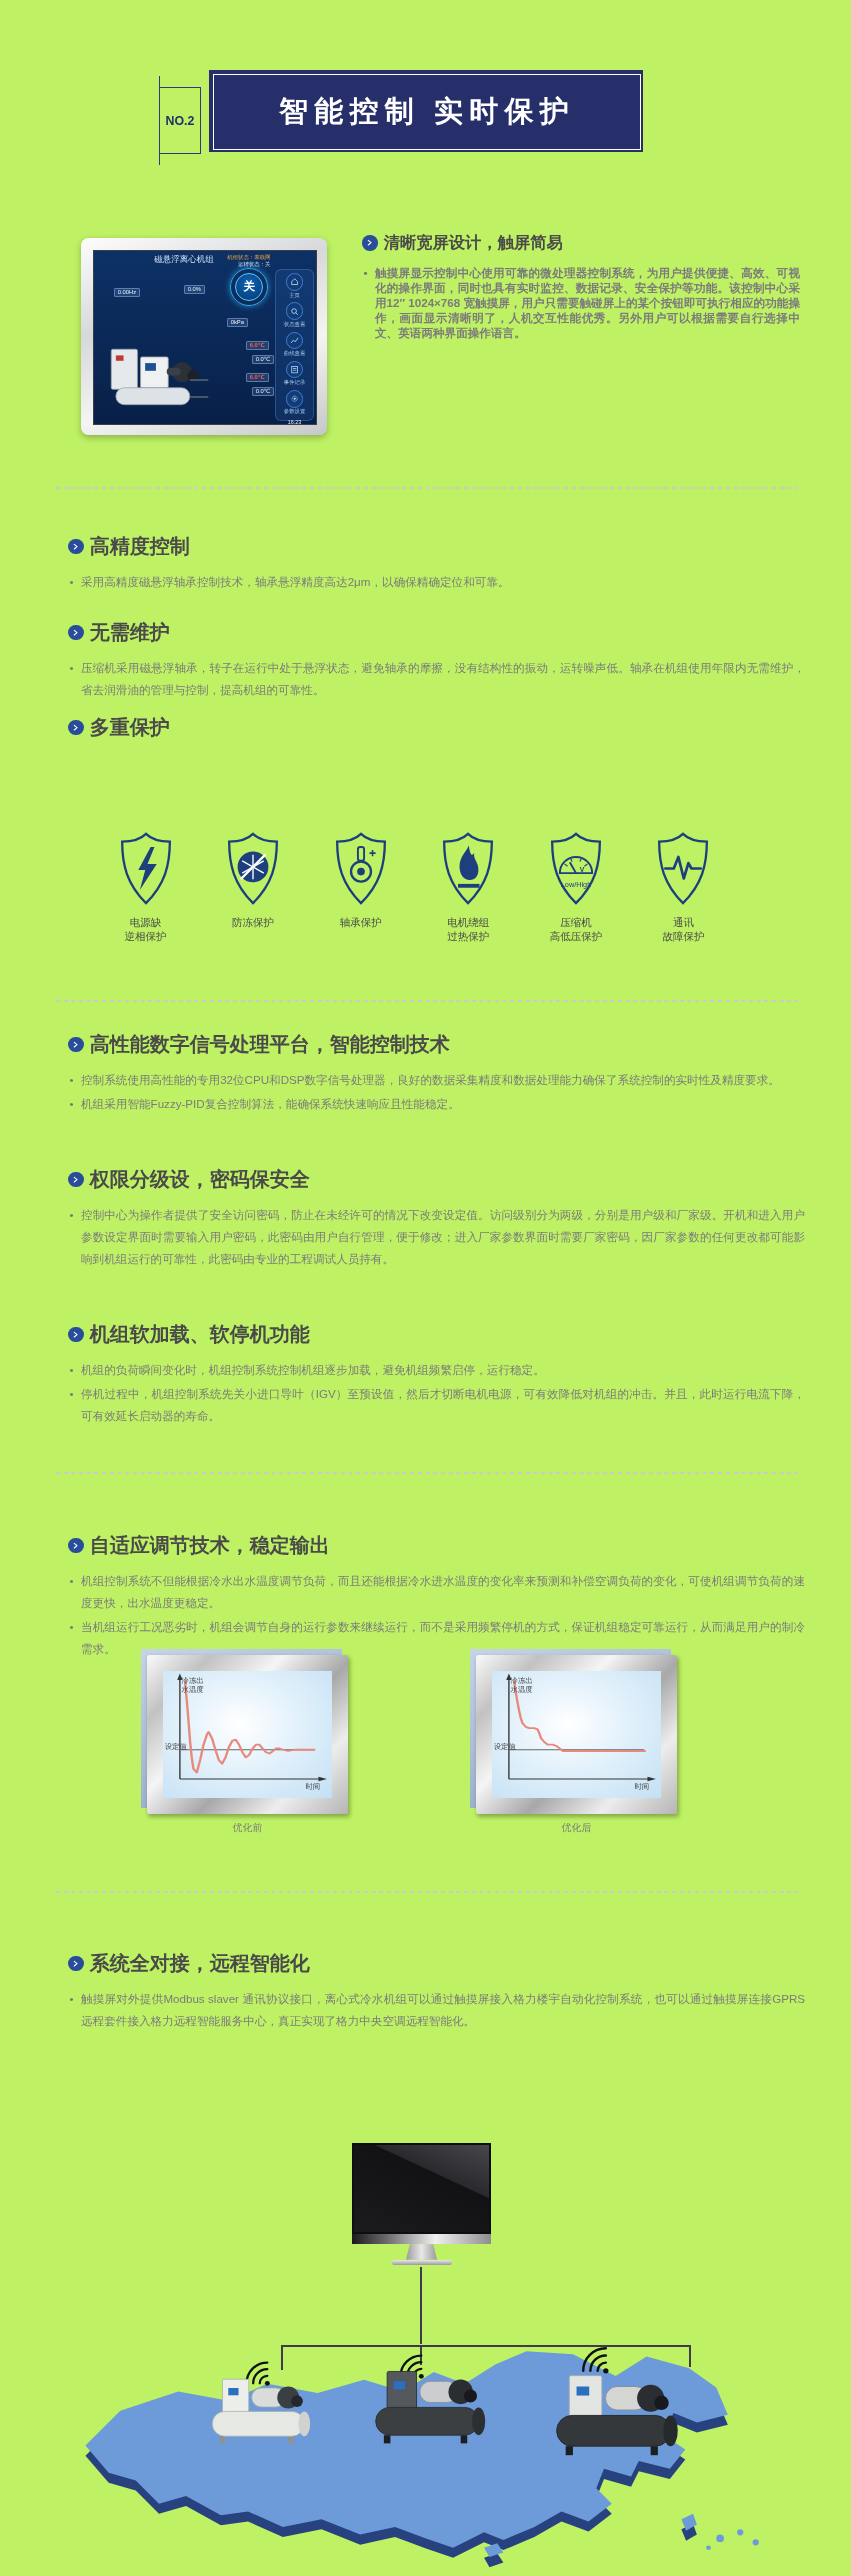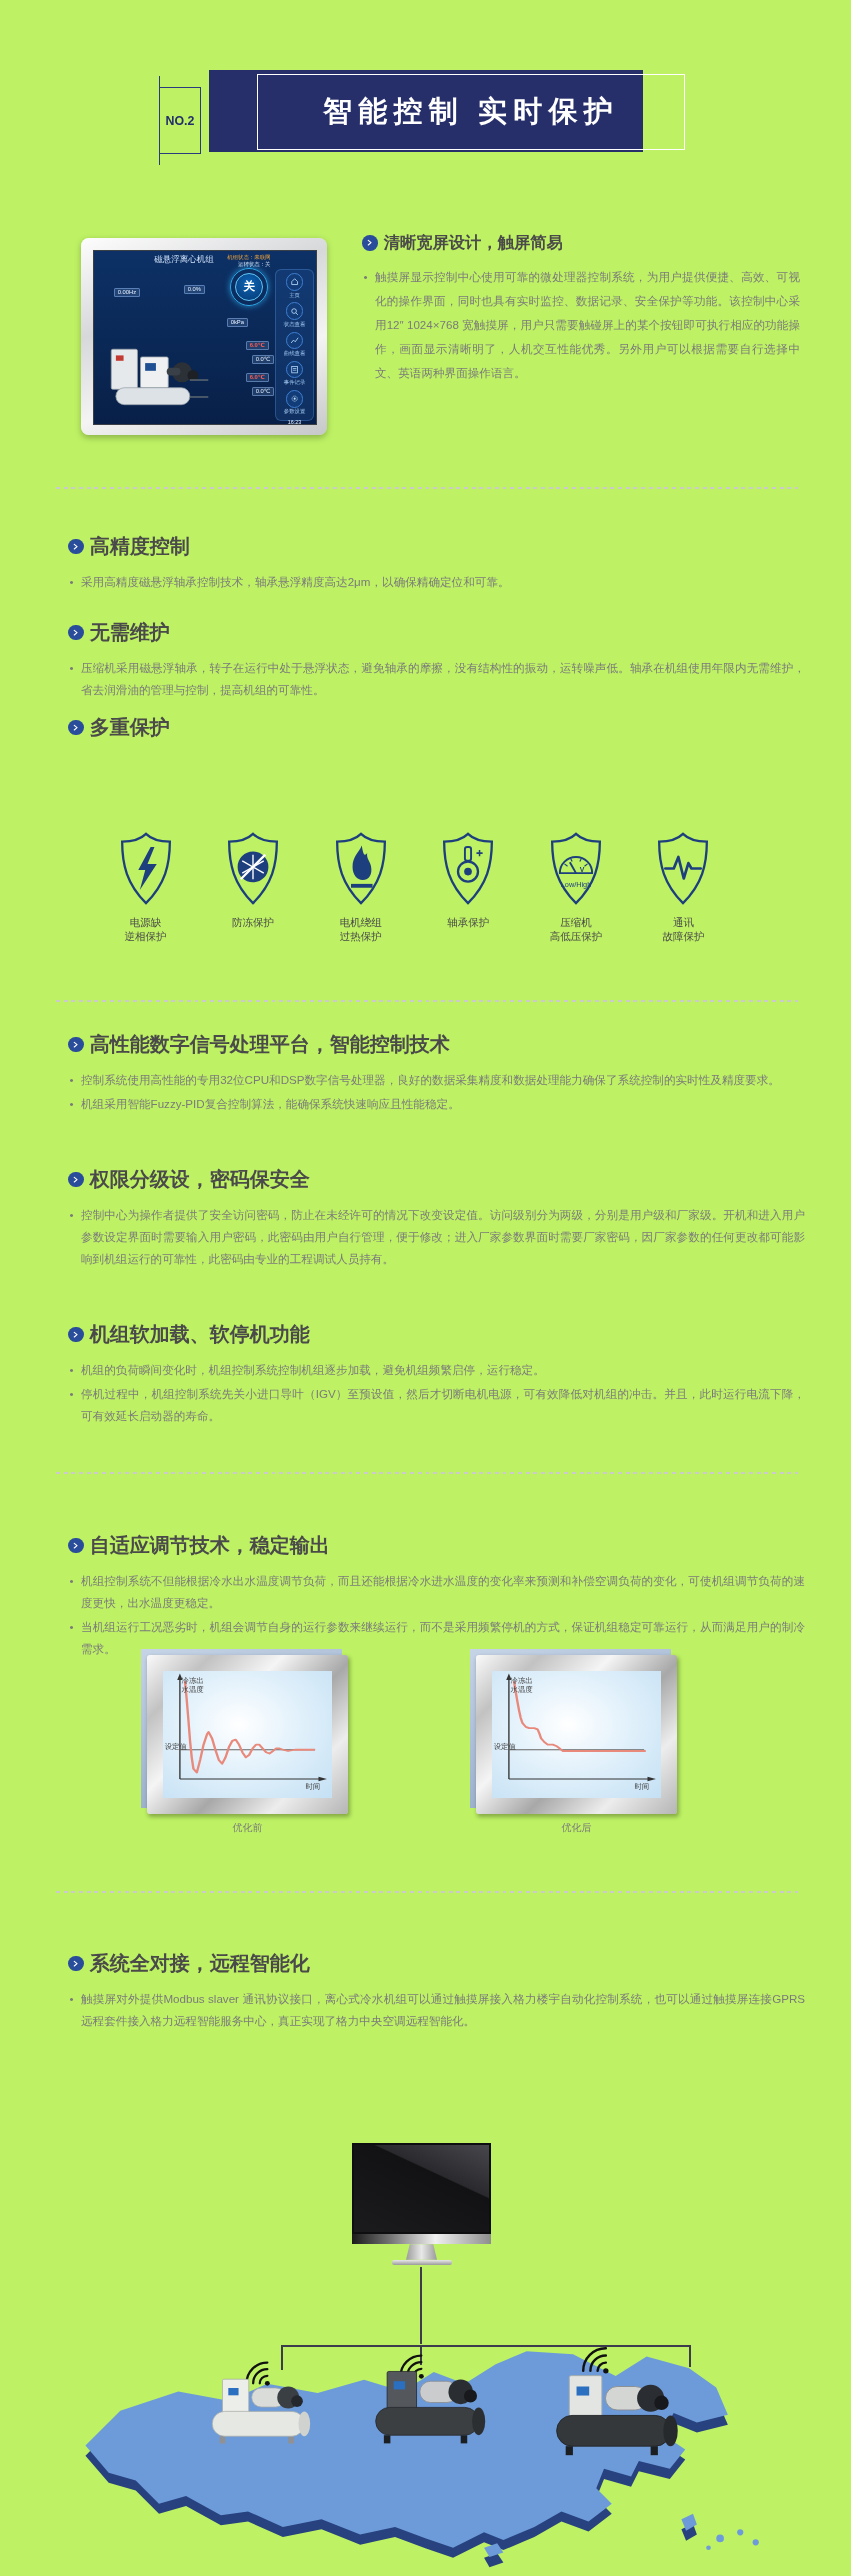--- a/index.html
+++ b/index.html
@@ -6,21 +6,21 @@
   .page{position:relative;width:852px;height:2576px;background:#bef264;overflow:hidden;
         font-family:"Liberation Sans","DejaVu Sans",sans-serif;}
 
   
   .no-badge{position:absolute;left:159px;top:87px;width:40px;height:65px;border:0.8px solid #2a3a7e;
             display:flex;align-items:center;justify-content:center;color:#232e6b;font-weight:bold;font-size:12.4px;}
   .no-badge::before{content:"";position:absolute;left:-0.8px;top:-12.4px;width:0.8px;height:12.4px;background:#2a3a7e;}
   .no-badge::after{content:"";position:absolute;left:-0.8px;bottom:-12.4px;width:0.8px;height:12.4px;background:#2a3a7e;}
   .banner{position:absolute;left:209px;top:70px;width:434px;height:82px;background:#262f6a;padding:3.9px;box-sizing:border-box;}
   .banner-inner{width:100%;height:100%;border:0.8px solid #ffffff;display:flex;align-items:center;justify-content:center;
-                color:#ffffff;font-size:29px;font-weight:bold;letter-spacing:6.2px;margin-left:44px;}
+                color:#ffffff;font-size:29px;font-weight:bold;letter-spacing:6.2px;}
 
   
   .panel{position:absolute;left:81px;top:238px;width:246px;height:197px;border-radius:7.7px;
          background:linear-gradient(160deg,#fdfdfd 0%,#d7d8da 35%,#f4f4f4 65%,#c6c7c9 100%);
          box-shadow:0 2.3px 6.2px rgba(0,0,0,.25);padding:11.6px;box-sizing:border-box;}
   .screen{position:relative;width:100%;height:100%;background:linear-gradient(180deg,#0d3166 0%,#082048 100%);
           border:0.8px solid #3b3f46;overflow:hidden;}
   .hmi-title{position:absolute;top:3.9px;left:0;right:42px;text-align:center;color:#cfe0f8;font-size:8.5px;}
   .hmi-status{position:absolute;top:3.9px;right:46px;text-align:right;font-size:5.4px;line-height:7px;}
   .hmi-status .s1{color:#f0a43c;} .hmi-status .s2{color:#d8e6f8;}
@@ -43,21 +43,21 @@
 
   
   .sec{position:absolute;left:68px;width:737px;}
   .sec-h{display:flex;align-items:center;margin-bottom:11px;}
   .chev{width:15.5px;height:15.5px;border-radius:50%;background:#2a4d9b;display:flex;align-items:center;justify-content:center;
         margin-right:6.2px;flex:none;}
   .sec-h h2{margin:0;font-size:20px;color:#4a4a4a;font-weight:bold;}
   .bullet{position:relative;margin:0 0 1.5px 0;padding-left:13px;color:#7b7b7b;font-size:11.6px;line-height:22px;text-align:justify;}
   .bullet::before{content:"•";position:absolute;left:1.5px;top:0;color:#7b7b7b;}
   .intro{position:absolute;left:362px;top:232px;width:438px;}
-  .intro .bullet{line-height:24px;}
+  .intro .bullet{line-height:15px;font-weight:bold;}
   .divider{position:absolute;left:56px;width:742px;height:2.3px;
            background:repeating-linear-gradient(90deg,#cbcbcb 0 3.9px,transparent 3.9px 7.7px);}
 
   
   .shields{position:absolute;left:105px;top:830px;width:619px;display:flex;justify-content:space-between;}
   .shield-cell{width:81px;display:flex;flex-direction:column;align-items:center;}
   .shield-lb{margin-top:7.7px;text-align:center;color:#4a4a4a;font-size:10.5px;line-height:14px;}
 
   
   .chart-wrap{position:absolute;top:1655px;width:201px;height:159px;}
@@ -253,39 +253,39 @@
         <line x1="23" y1="64" x2="55" y2="32" stroke="#ffffff" stroke-width="3"></line>
       </svg>
       <div class="shield-lb">
           <div>防冻保护</div>
           <div></div>
         </div>
     </div>
     <div class="shield-cell">
       <svg width="60" height="77" viewBox="0 0 78 100">
         <path d="M39 5 C33 11 22 15 8 15 C8 45 14 70 39 95 C64 70 70 45 70 15 C56 15 45 11 39 5 Z" fill="none" stroke="#1d3f7e" stroke-width="3"></path>
-        <path d="M40 20 C36 30 28 34 28 48 C28 58 34 65 41 65 C50 65 54 57 52 47 C51 41 46 38 47 30 C44 34 42 33 40 20 Z" fill="#1d3f7e"></path>
-        <rect x="26" y="70" width="28" height="5" fill="#1d3f7e"></rect>
-      </svg>
-      <div class="shield-lb">
-          <div>电机绕组</div>
-          <div>过热保护</div>
-        </div>
-    </div>
-    <div class="shield-cell">
-      <svg width="60" height="77" viewBox="0 0 78 100">
-        <path d="M39 5 C33 11 22 15 8 15 C8 45 14 70 39 95 C64 70 70 45 70 15 C56 15 45 11 39 5 Z" fill="none" stroke="#1d3f7e" stroke-width="3"></path>
         <rect x="35" y="22" width="8" height="18" rx="3" fill="none" stroke="#1d3f7e" stroke-width="2.5"></rect>
         <circle cx="39" cy="54" r="13" fill="none" stroke="#1d3f7e" stroke-width="3"></circle>
         <circle cx="39" cy="54" r="5" fill="#1d3f7e"></circle>
         <path d="M54 26 l0 8 M50 30 l8 0" stroke="#1d3f7e" stroke-width="2"></path>
       </svg>
       <div class="shield-lb">
           <div>轴承保护</div>
           <div></div>
+        </div>
+    </div>
+    <div class="shield-cell">
+      <svg width="60" height="77" viewBox="0 0 78 100">
+        <path d="M39 5 C33 11 22 15 8 15 C8 45 14 70 39 95 C64 70 70 45 70 15 C56 15 45 11 39 5 Z" fill="none" stroke="#1d3f7e" stroke-width="3"></path>
+        <path d="M40 20 C36 30 28 34 28 48 C28 58 34 65 41 65 C50 65 54 57 52 47 C51 41 46 38 47 30 C44 34 42 33 40 20 Z" fill="#1d3f7e"></path>
+        <rect x="26" y="70" width="28" height="5" fill="#1d3f7e"></rect>
+      </svg>
+      <div class="shield-lb">
+          <div>电机绕组</div>
+          <div>过热保护</div>
         </div>
     </div>
     <div class="shield-cell">
       <svg width="60" height="77" viewBox="0 0 78 100">
         <path d="M39 5 C33 11 22 15 8 15 C8 45 14 70 39 95 C64 70 70 45 70 15 C56 15 45 11 39 5 Z" fill="none" stroke="#1d3f7e" stroke-width="3"></path>
         <path d="M18 56 A21 21 0 0 1 60 56 Z" fill="none" stroke="#1d3f7e" stroke-width="2.5"></path>
         <g stroke="#1d3f7e" stroke-width="1.5">
           <line x1="24" y1="44" x2="28" y2="47"></line>
             <line x1="32" y1="37" x2="34" y2="41"></line>
             <line x1="46" y1="37" x2="44" y2="41"></line>

